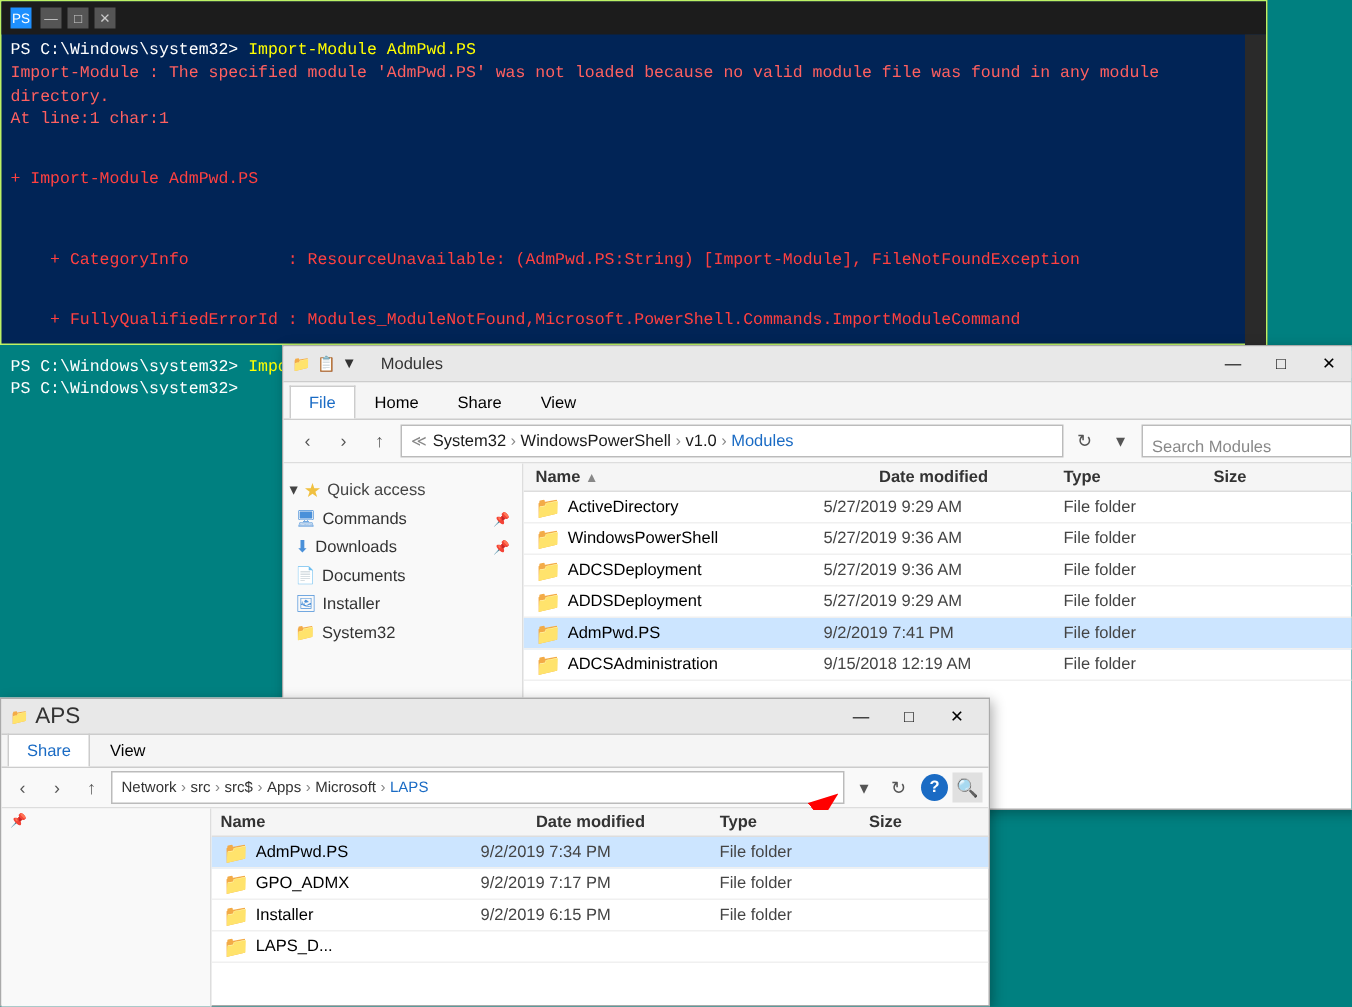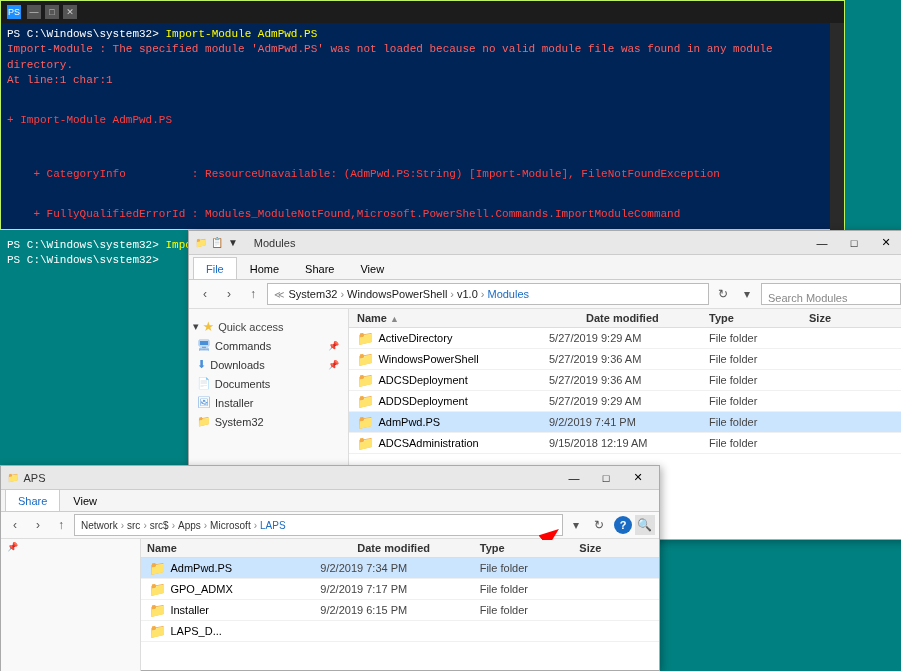--- a/index.html
+++ b/index.html
@@ -486,21 +486,21 @@
     </marker>
   </defs>
 
   <line x1="155" y1="615" x2="555" y2="302" stroke="red" stroke-width="2.5" marker-end="url(#arrowhead)"></line>
 </svg>
 
 <div class="explorer-laps">
 
   <div class="explorer-titlebar">
     <span class="explorer-titlebar-icon">📁</span>
-    <span style="flex:1; font-size:11px; color:#333;">APS</span>
+    <span style="flex:1; font-size:15px; color:#333;">APS</span>
     <div class="explorer-titlebar-buttons">
       <button class="explorer-titlebar-btn">—</button>
       <button class="explorer-titlebar-btn">□</button>
       <button class="explorer-titlebar-btn close">✕</button>
     </div>
   </div>
 
   <div class="laps-ribbon-tabs">
     <div class="ribbon-tab active">Share</div>
     <div class="ribbon-tab">View</div>

